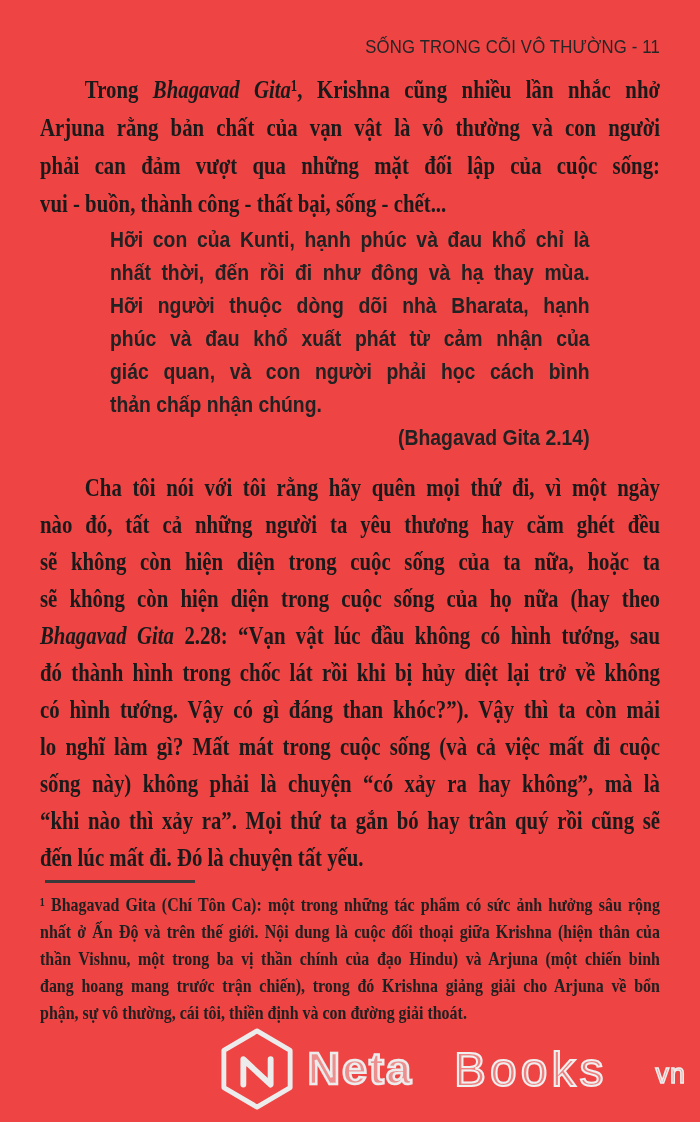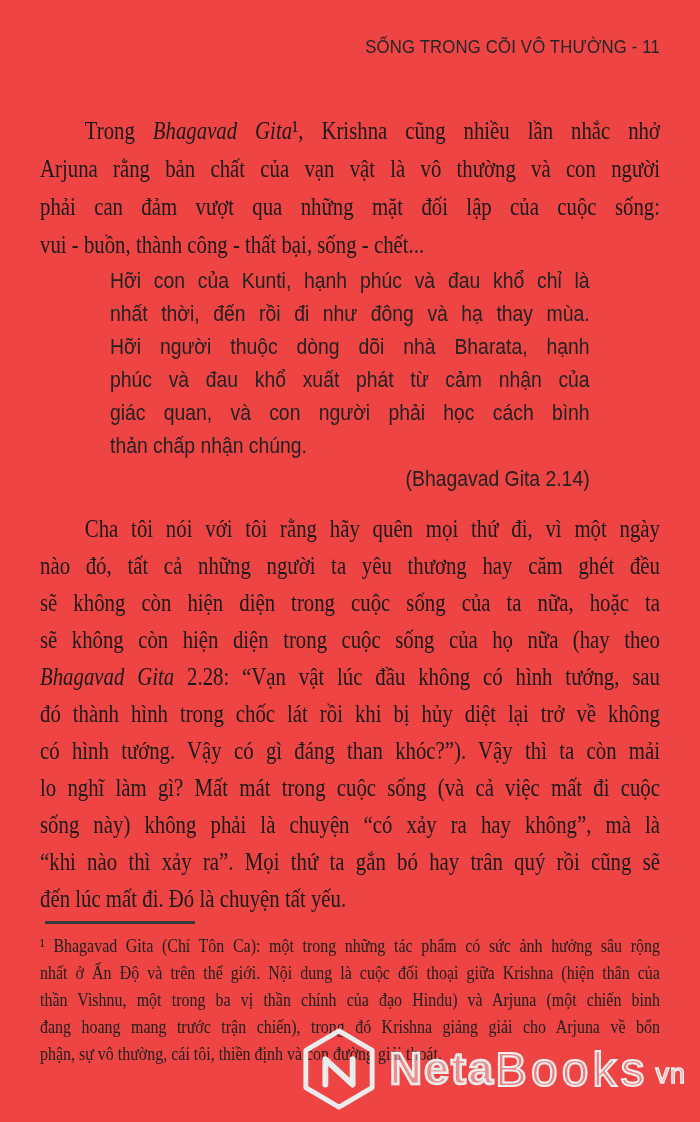--- a/index.html
+++ b/index.html
@@ -19,21 +19,22 @@
     font-family: "Liberation Sans", sans-serif;
     font-size: 19px;
     font-weight: 400;
     color: #262626;
     white-space: nowrap;
     transform: scaleX(0.88);
     transform-origin: 100% 0;
     letter-spacing: 0.2px;
   }
   .content {
-    padding: 112px 40px 0 40px;
+    padding: 71px 40px 0 40px;
+    font-weight: bold;
   }
   .para {
     width: 775px;
     transform: scaleX(0.80);
     transform-origin: 0 0;
     font-size: 26px;
     line-height: 38px;
   }
   .para .line { text-align: justify; text-align-last: justify; }
   .para .line:last-child { text-align: left; text-align-last: left; }
@@ -82,20 +83,21 @@
     align-items: center;
     gap: 12px;
     pointer-events: none;
   }
   .wm-logo { display: block; }
   .wm-textwrap {
     font-family: "Liberation Sans", sans-serif;
     white-space: nowrap;
     display: flex;
     align-items: center;
+    gap: 41px;
   }
   .wm-neta {
     font-size: 45px;
     font-weight: 700;
     letter-spacing: 2px;
     color: rgba(236,236,236,0.45);
     -webkit-text-stroke: 2.5px #ececec;
   }
   .wm-books {
     font-size: 48px;

